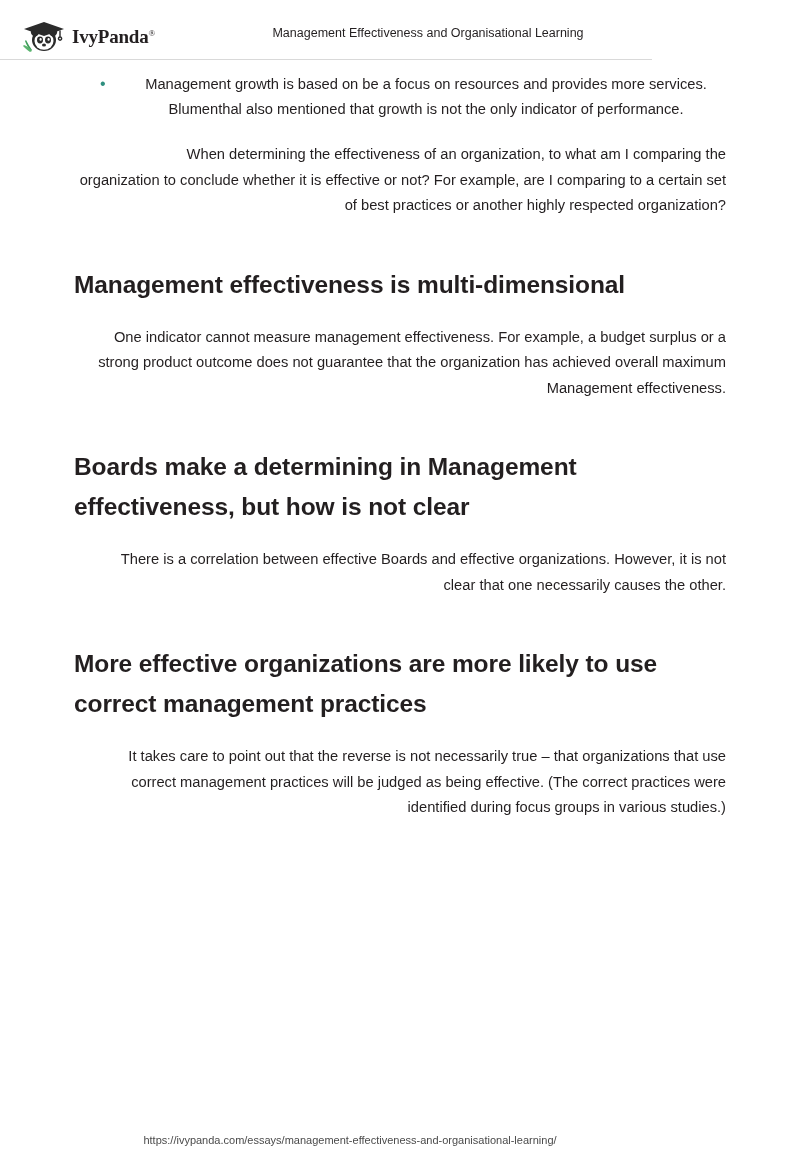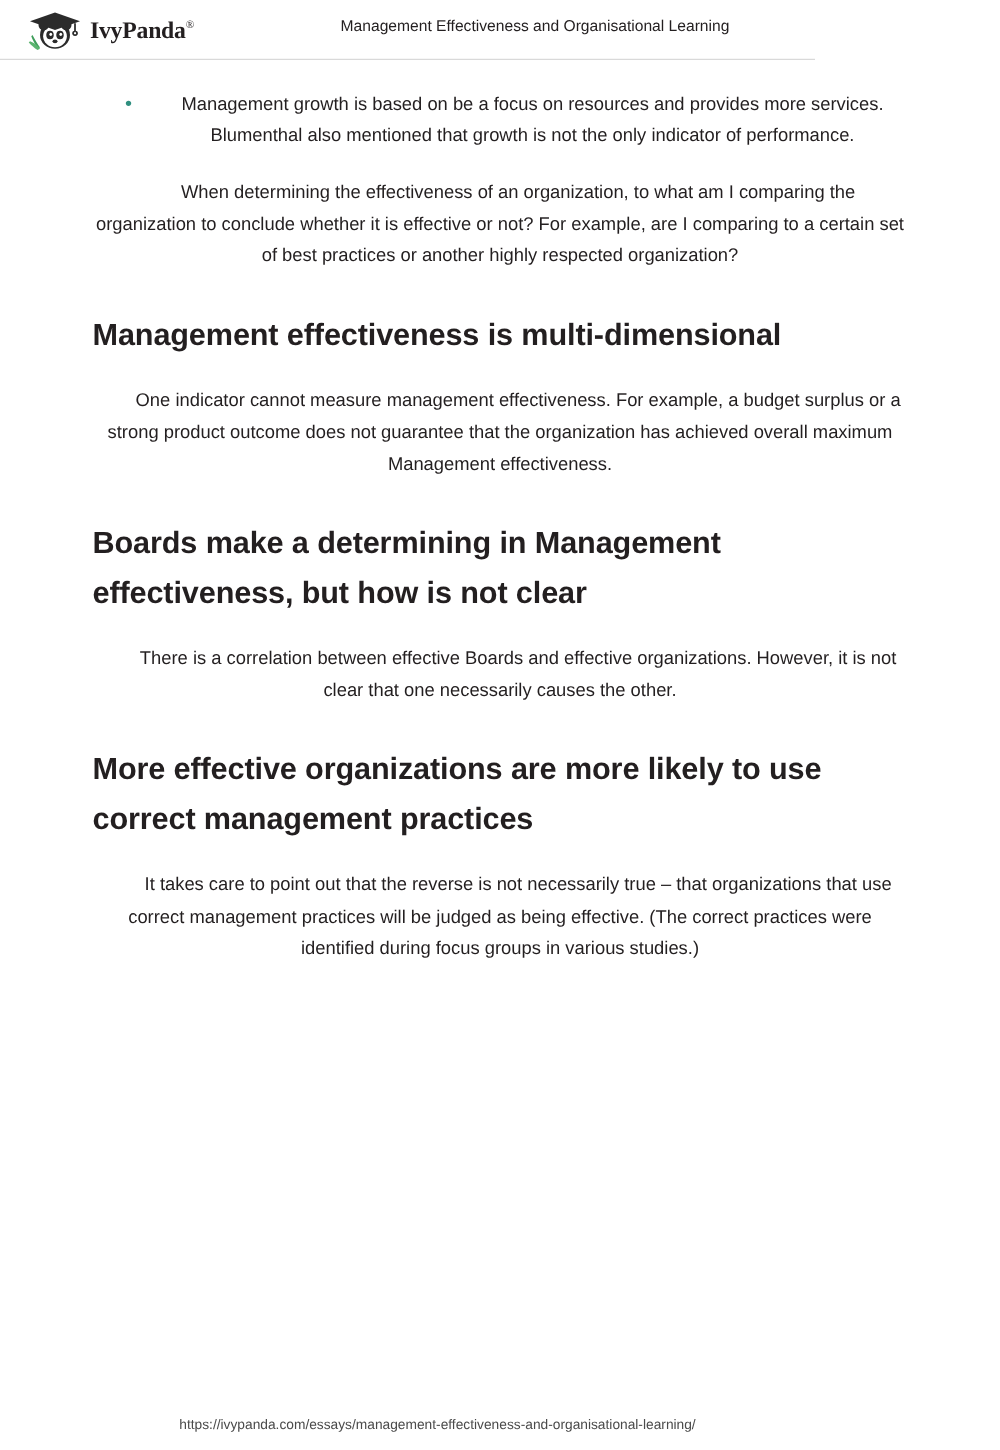--- a/index.html
+++ b/index.html
@@ -12,21 +12,21 @@
     height: 1160px;
     position: relative;
     font-family: "Liberation Sans", sans-serif;
     color: #231f20;
     overflow: hidden;
   }
 
   
   .page-header {
     position: absolute;
-    top: 0;
+    top: 12px;
     left: 0;
     width: 652px;
     height: 48px;
     border-bottom: 1px solid #d9d9d9;
     box-sizing: border-box;
   }
   .brand {
     position: absolute;
     left: 22px;
     top: 8px;
@@ -92,28 +92,28 @@
     color: #2f8f7f;
     font-size: 16px;
   }
 
   p.para {
     font-size: 14.7px;
     line-height: 25.5px;
     margin: 20px 0 0 0;
     text-indent: 29px;
     color: #231f20;
-    text-align: center;
+    text-align: right;
   }
 
   h2.heading {
     font-size: 24.5px;
     line-height: 40px;
     font-weight: bold;
-    margin: 30px 0 0 0;
+    margin: 46px 0 0 0;
     color: #231f20;
     letter-spacing: -0.1px;
   }
 
   
   .footer-url {
     position: absolute;
     left: 0;
     top: 1134px;
     width: 700px;

